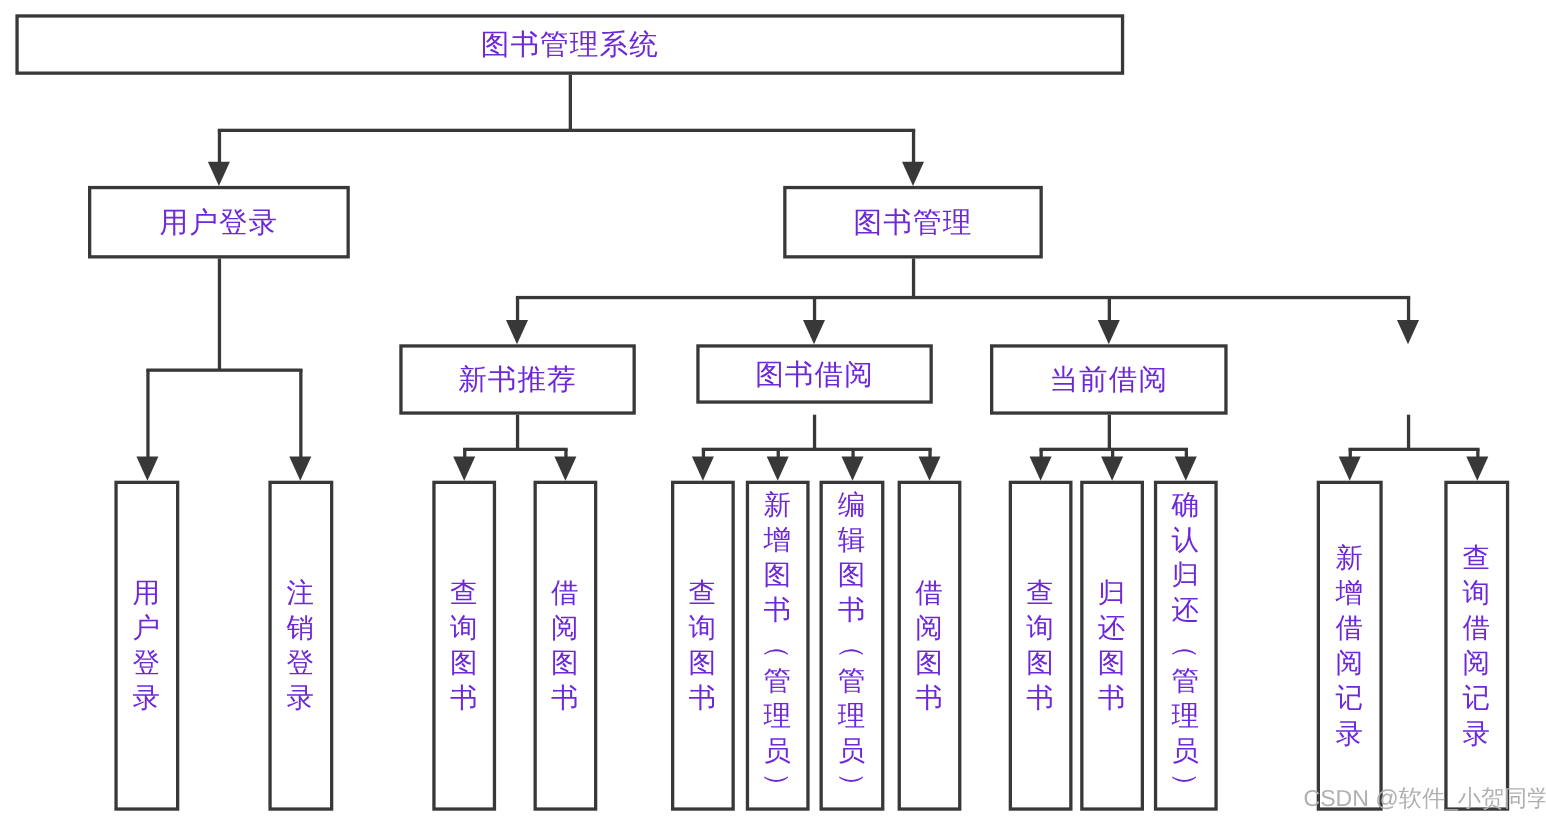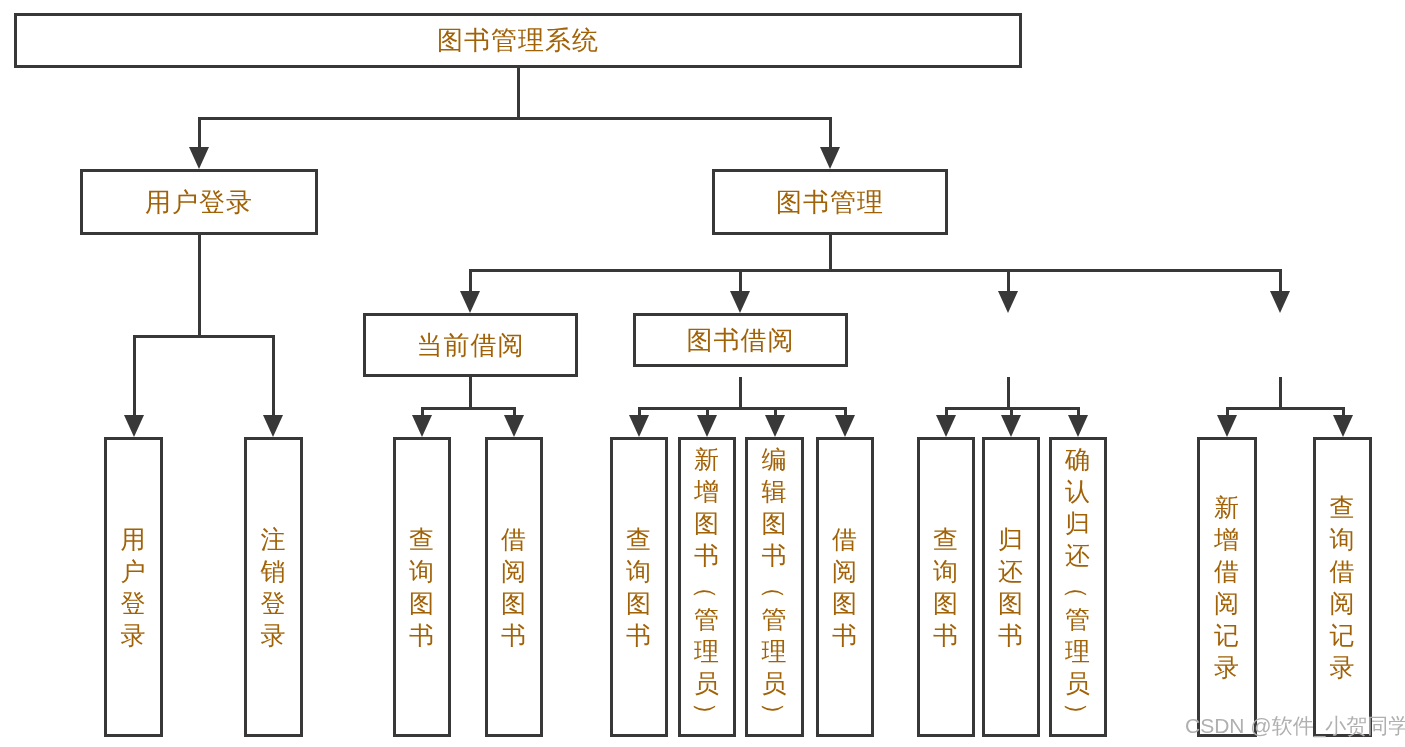--- a/index.html
+++ b/index.html
@@ -4,21 +4,21 @@
 <style>
   html,body{margin:0;padding:0;background:#ffffff;}
   #canvas{
     position:relative;width:1405px;height:747px;background:#ffffff;overflow:hidden;
     font-family:"Liberation Sans","DejaVu Sans",sans-serif;
   }
   .box{
     position:absolute;box-sizing:border-box;
     border:3px solid #383838;background:#ffffff;
     display:flex;align-items:center;justify-content:center;
-    color:#a16207;font-size:26px;letter-spacing:1px;
+    color:#6d28d9;font-size:26px;letter-spacing:1px;
   }
   .label{white-space:nowrap;}
   .vbox{flex-direction:column;}
   .vtext{display:flex;flex-direction:column;align-items:center;justify-content:center;}
   .vchar{height:32px;line-height:32px;font-size:25px;text-align:center;display:block;}
   .vchar.rot{transform:rotate(90deg);}
   .line{position:absolute;background:#383838;}
   .arrowhead{
     position:absolute;width:0;height:0;
     border-left:10px solid transparent;border-right:10px solid transparent;
@@ -39,24 +39,27 @@
   </div>
 
   <div class="box" style="left:712px;top:169px;width:236px;height:66px;">
     <span class="label">图书管理</span>
   </div>
   <div class="box" style="left:80px;top:169px;width:238px;height:66px;">
     <span class="label">用户登录</span>
   </div>
 
   <div class="box" style="left:363px;top:313px;width:215px;height:64px;">
-    <span class="label">当前借阅</span>
+    <span class="label">新书推荐</span>
   </div>
   <div class="box" style="left:633px;top:313px;width:215px;height:54px;">
     <span class="label">图书借阅</span>
+  </div>
+  <div class="box" style="left:900px;top:313px;width:216px;height:64px;">
+    <span class="label">当前借阅</span>
   </div>
 
   <div class="box vbox" style="left:104px;top:437px;width:59px;height:300px;">
     <span class="vtext">
         <span class="vchar">用</span>
         <span class="vchar">户</span>
         <span class="vchar">登</span>
         <span class="vchar">录</span>
       </span>
   </div>

